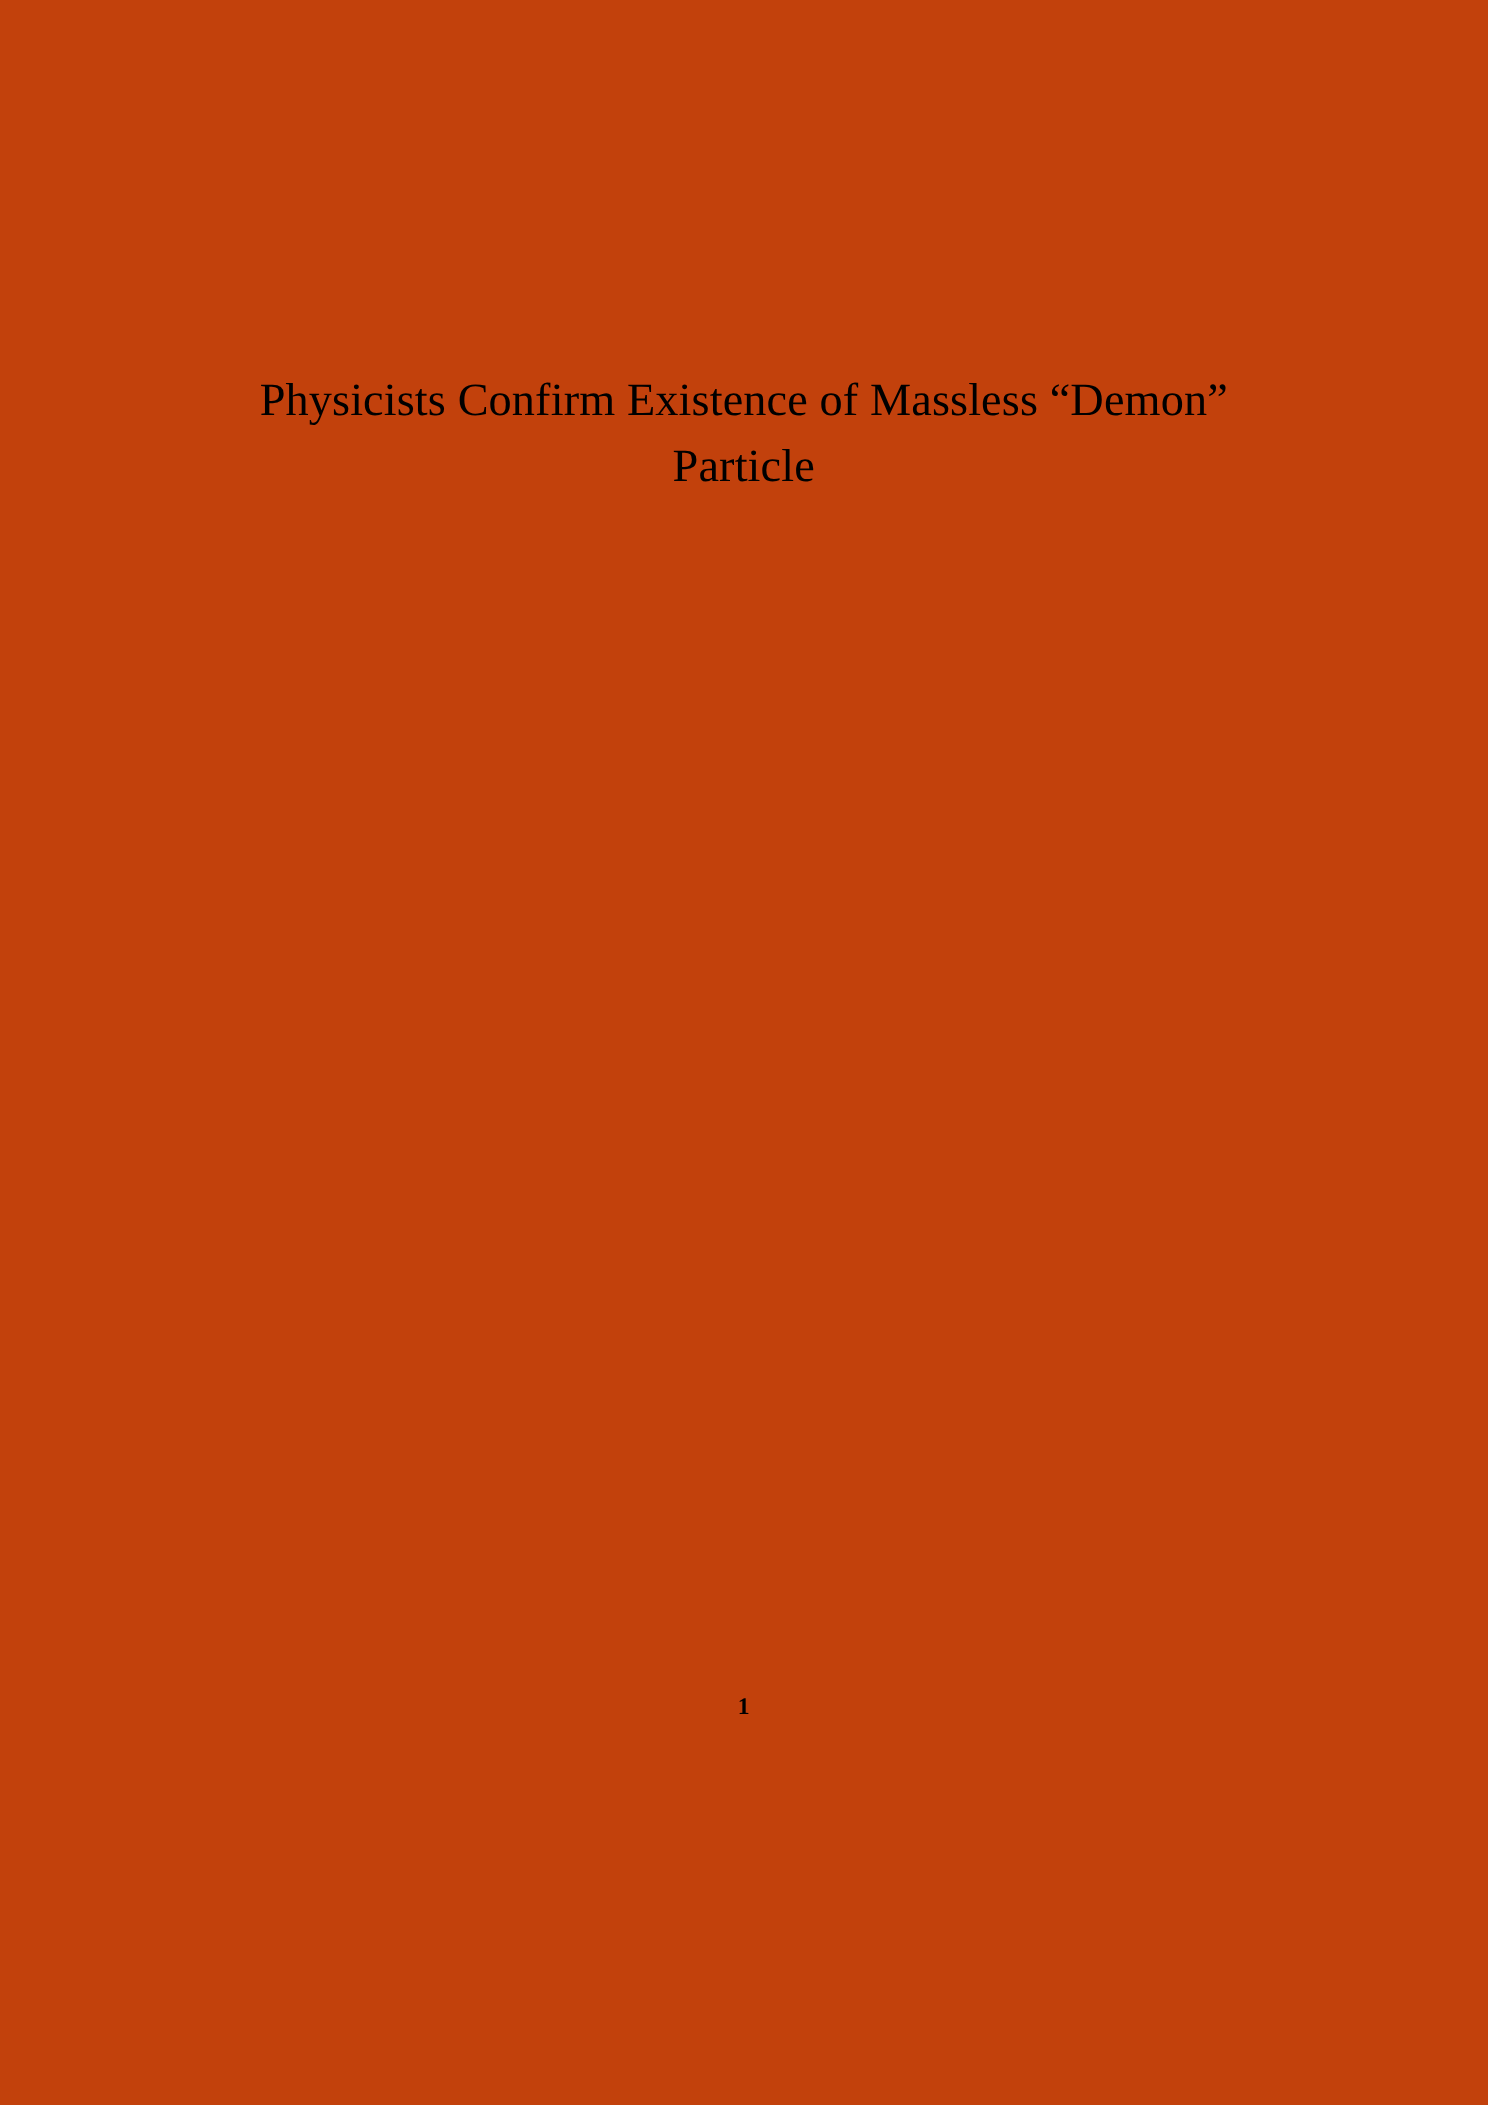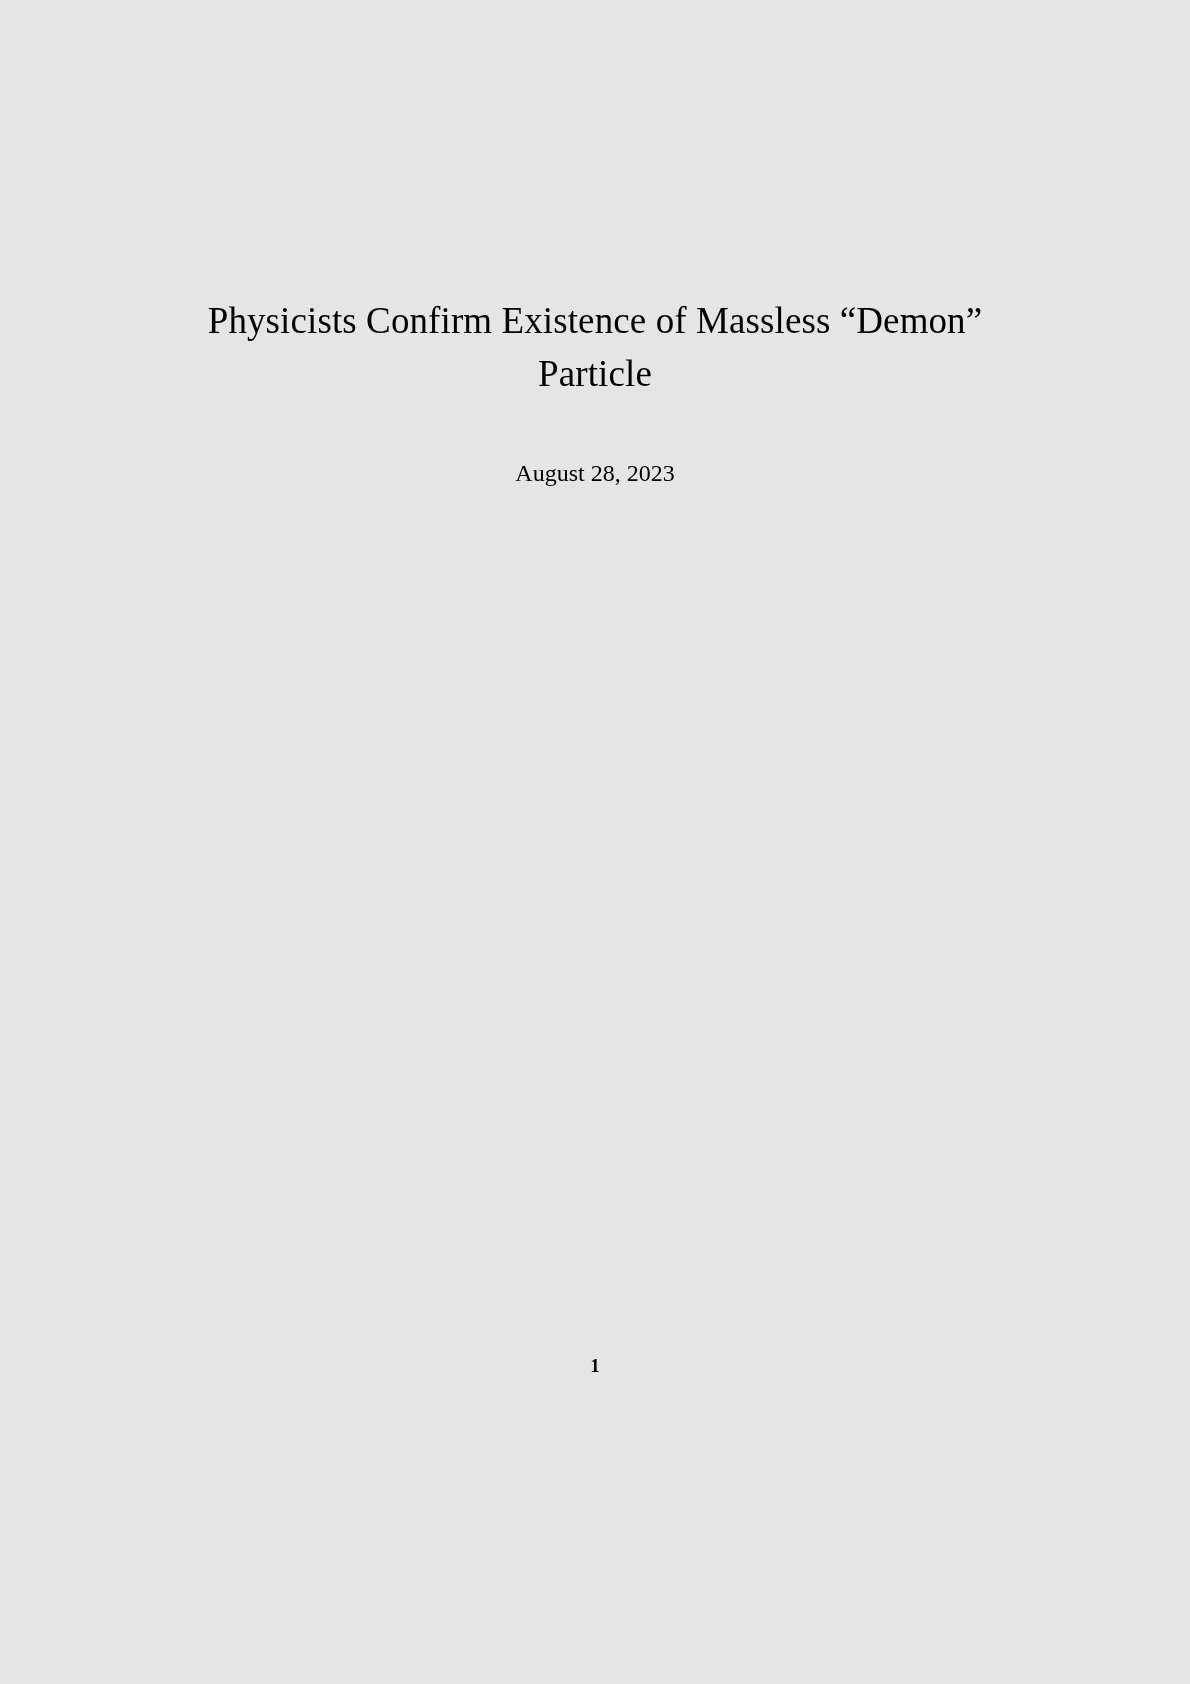--- a/index.html
+++ b/index.html
@@ -5,21 +5,21 @@
   html, body {
     margin: 0;
     padding: 0;
     background: #ffffff;
   }
   .page {
     position: relative;
     width: 1190px;
     height: 1684px;
     margin: 0 auto;
-    background: #e5e5e5;
+    background: #c2410c;
     font-family: "Liberation Serif", "DejaVu Serif", serif;
     color: #000000;
     overflow: hidden;
   }
   .title-block {
     position: absolute;
     left: 140px;
     top: 295px;
     width: 910px;
     text-align: center;
@@ -53,17 +53,16 @@
 </style>
 </head>
 <body>
 
 <div class="page">
 
   <div class="title-block">
     <h1 class="doc-title">Physicists Confirm Existence of Massless “Demon” Particle</h1>
   </div>
 
-  <div class="doc-date">August 28, 2023</div>
 
   <div class="page-number">1</div>
 
 </div>
 
 </body></html>

